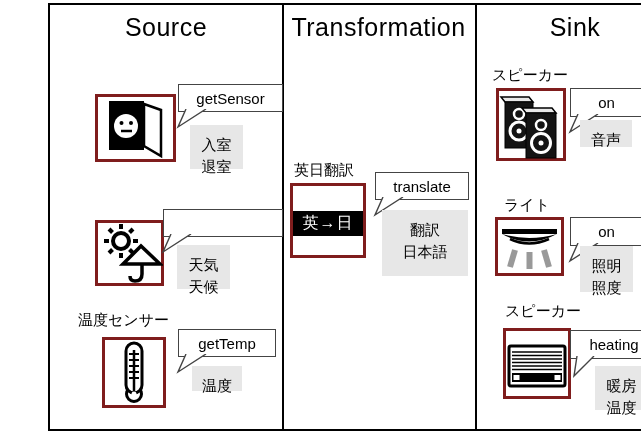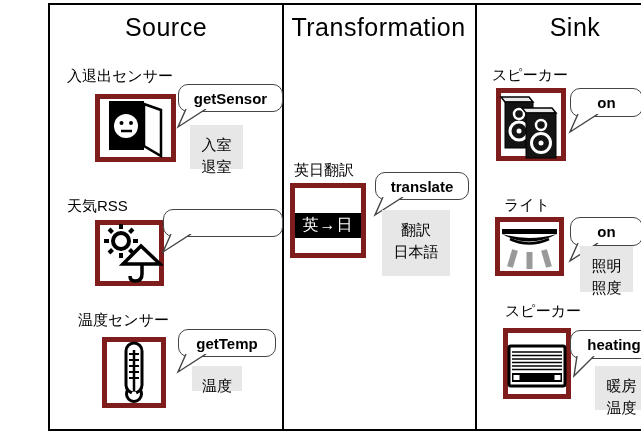--- a/index.html
+++ b/index.html
@@ -15,28 +15,27 @@
   .divider.d1{left:232px;}
   .divider.d2{left:425px;}
   .col-header{
     position:absolute;top:8px;font-size:25px;text-align:center;letter-spacing:0.5px;
   }
   .col-header.h1{left:0;width:232px;}
   .col-header.h2{left:232px;width:193px;}
   .col-header.h3{left:425px;width:200px;}
   .item-label{position:absolute;font-size:15px;white-space:nowrap;}
   .iconbox{
-    position:absolute;box-sizing:border-box;border:5px solid #7f1d1d;background:#fff;
+    position:absolute;box-sizing:border-box;border:3px solid #7f1d1d;background:#fff;
     display:flex;align-items:center;justify-content:center;
   }
   .bubble{
-    position:absolute;box-sizing:border-box;border:1.5px solid #444;border-radius:10px;
+    position:absolute;box-sizing:border-box;border:1.5px solid #444;border-radius:0;
     background:#fff;font-size:15px;display:flex;align-items:center;justify-content:center;
     white-space:nowrap;
-    font-weight:bold;
   }
   .tail{position:absolute;left:-3px;top:100%;margin-top:-2px;pointer-events:none;}
   .tagbox{
     position:absolute;box-sizing:border-box;background:#e7e7e7;
     font-size:15px;text-align:center;line-height:22px;padding:9px 2px;
   }
   .tagbox span{display:block;}
   .xlate-band{
     position:absolute;left:0;right:0;top:25px;height:25px;background:#000;color:#fff;
     font-size:16px;display:flex;align-items:center;justify-content:center;letter-spacing:1px;
@@ -48,21 +47,20 @@
 
 <div class="canvas">
   <div class="frame">
     <div class="divider d1"></div>
     <div class="divider d2"></div>
 
     <div class="col-header h1">Source</div>
     <div class="col-header h3">Sink</div>
     <div class="col-header h2">Transformation</div>
 
-    <div class="item-label" style="left:17px;top:62px">入退出センサー</div>
     <div class="iconbox" style="left:45px;top:89px;width:81px;height:68px">
       <span>
         <svg width="79" height="64" viewBox="0 0 79 64">
           <rect x="13" y="5" width="35" height="49" fill="#000"></rect>
           <circle cx="30" cy="30" r="12" fill="#fff"></circle>
           <circle cx="25.5" cy="27" r="2" fill="#000"></circle>
           <circle cx="35" cy="27" r="2" fill="#000"></circle>
           <line x1="25" y1="35" x2="36" y2="35" stroke="#000" stroke-width="2.5"></line>
           <polygon points="48,8 65,14 65,60 48,50" fill="#fff" stroke="#000" stroke-width="2.5"></polygon>
         </svg>
@@ -72,21 +70,20 @@
       <span>getSensor</span>
       <svg class="tail" width="34" height="20" viewBox="0 0 34 20">
           <path d="M30,0 L2,18 L10,0" fill="#fff" stroke="#444" stroke-width="1.4"></path>
         </svg>
     </div>
     <div class="tagbox" style="left:140px;top:120px;width:53px;height:44px">
       <span>入室</span>
       <span>退室</span>
     </div>
 
-    <div class="item-label" style="left:17px;top:192px">天気RSS</div>
     <div class="iconbox" style="left:45px;top:215px;width:69px;height:66px">
       <span>
         <svg width="67" height="62" viewBox="0 0 67 62">
           <circle cx="25" cy="19" r="8" fill="#fff" stroke="#000" stroke-width="4"></circle>
           <g stroke="#000" stroke-width="4">
             <line x1="25" y1="2" x2="25" y2="7"></line>
             <line x1="25" y1="31" x2="25" y2="36"></line>
             <line x1="8" y1="19" x2="13" y2="19"></line>
             <line x1="37" y1="19" x2="42" y2="19"></line>
             <line x1="13" y1="7" x2="16.5" y2="10.5"></line>
@@ -97,20 +94,24 @@
           <polygon points="27,42 45,24 64,42" fill="#fff" stroke="#000" stroke-width="3.5"></polygon>
           <path d="M46,42 L46,52 Q46,59 39,59 Q34,59 34,54" fill="none" stroke="#000" stroke-width="3.5"></path>
         </svg>
       </span>
     </div>
     <div class="bubble" style="left:113px;top:204px;width:120px;height:28px">
       <svg class="tail" width="34" height="20" viewBox="0 0 34 20">
           <path d="M30,0 L2,18 L10,0" fill="#fff" stroke="#444" stroke-width="1.4"></path>
         </svg>
     </div>
+    <div class="tagbox" style="left:127px;top:240px;width:53px;height:44px">
+      <span>天気</span>
+      <span>天候</span>
+    </div>
 
     <div class="item-label" style="left:28px;top:306px">温度センサー</div>
     <div class="iconbox" style="left:52px;top:332px;width:64px;height:71px">
       <span>
         <svg width="62" height="67" viewBox="0 0 62 67">
           <circle cx="31" cy="55" r="7.5" fill="#fff" stroke="#000" stroke-width="3"></circle>
           <rect x="23" y="4" width="16" height="50" rx="8" fill="#fff" stroke="#000" stroke-width="3"></rect>
           <line x1="31" y1="11" x2="31" y2="55" stroke="#000" stroke-width="2.5"></line>
           <g stroke="#000" stroke-width="2">
             <line x1="26" y1="15" x2="36" y2="15"></line>
@@ -136,21 +137,21 @@
     <div class="item-label" style="left:244px;top:156px">英日翻訳</div>
     <div class="iconbox" style="left:240px;top:178px;width:76px;height:75px">
       <span class="xlate-band">英→日</span>
     </div>
     <div class="bubble" style="left:325px;top:167px;width:94px;height:28px">
       <span>translate</span>
       <svg class="tail" width="34" height="20" viewBox="0 0 34 20">
           <path d="M30,0 L2,18 L10,0" fill="#fff" stroke="#444" stroke-width="1.4"></path>
         </svg>
     </div>
-    <div class="tagbox" style="left:332px;top:205px;width:68px;height:66px">
+    <div class="tagbox" style="left:332px;top:205px;width:86px;height:66px">
       <span>翻訳</span>
       <span>日本語</span>
     </div>
 
     <div class="item-label" style="left:442px;top:61px">スピーカー</div>
     <div class="iconbox" style="left:446px;top:83px;width:70px;height:73px">
       <span>
         <svg width="68" height="69" viewBox="0 0 68 69">
           <polygon points="8,12 36,12 32,7 4,7" fill="#e8e8e8" stroke="#000" stroke-width="1.5"></polygon>
           <rect x="8" y="12" width="28" height="46" fill="#141414" stroke="#000"></rect>
@@ -164,20 +165,23 @@
           <circle cx="44" cy="53" r="2.5" fill="#fff"></circle>
         </svg>
       </span>
     </div>
     <div class="bubble" style="left:520px;top:83px;width:73px;height:29px">
       <span>on</span>
       <svg class="tail" width="34" height="20" viewBox="0 0 34 20">
           <path d="M30,0 L2,18 L10,0" fill="#fff" stroke="#444" stroke-width="1.4"></path>
         </svg>
     </div>
+    <div class="tagbox" style="left:530px;top:115px;width:52px;height:27px">
+      <span>音声</span>
+    </div>
 
     <div class="item-label" style="left:454px;top:191px">ライト</div>
     <div class="iconbox" style="left:445px;top:212px;width:69px;height:59px">
       <span>
         <svg width="67" height="55" viewBox="0 0 67 55">
           <rect x="6" y="10" width="55" height="5" fill="#000"></rect>
           <path d="M6,15 Q33,30 61,15 Q33,23 6,15 Z" fill="#000"></path>
           <path d="M14,20 Q33,29 53,20" fill="none" stroke="#000" stroke-width="2.5"></path>
           <g stroke="#999" stroke-width="6">
             <line x1="19" y1="31" x2="14" y2="48"></line>

